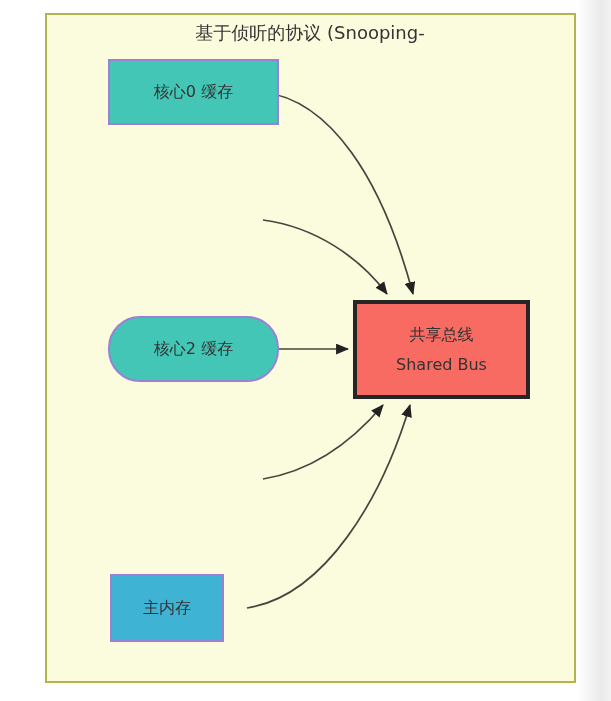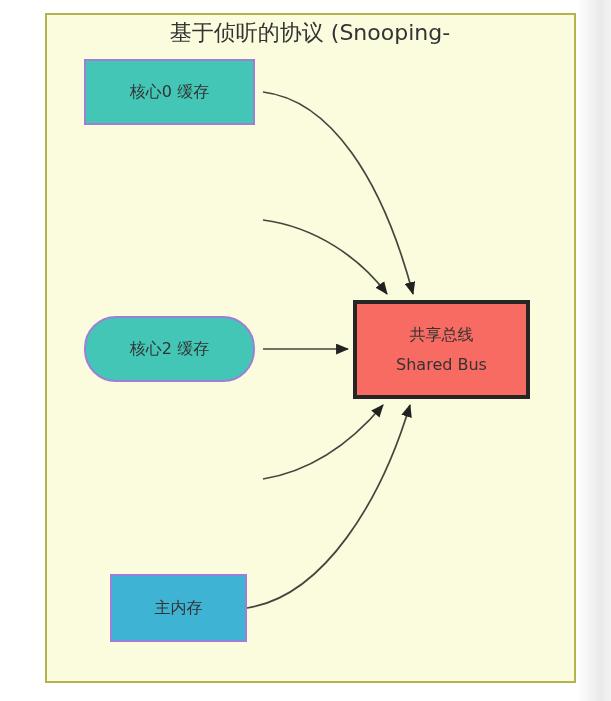--- a/index.html
+++ b/index.html
@@ -32,50 +32,50 @@
     height: 666px;
     background: var(--canvas-background, #FBFBDD);
     border: 2px solid var(--canvas-border, #B4B44F);
   }
   .diagram-title {
     position: absolute;
     left: 45px;
     top: 20px;
     width: 530px;
     text-align: center;
-    font-size: 22px;
+    font-size: 18px;
     line-height: 26px;
     color: var(--text, #2F2F2F);
   }
   .node {
     position: absolute;
     box-sizing: border-box;
     display: flex;
     flex-direction: column;
     align-items: center;
     justify-content: center;
     font-size: 16px;
     color: var(--text, #333333);
     text-align: center;
   }
   .cache-node {
     width: 171px;
     height: 66px;
-    left: 84px;
+    left: 108px;
     background: var(--cache-fill, #43C6B6);
     border: 2px solid var(--node-border, #9E7FD6);
   }
   .node-core0 { top: 59px; }
   .node-core1 { top: 187px; }
   .node-core2 { top: 316px; border-radius: 32px; }
   .node-core3 { top: 446px; }
   .memory-node {
     left: 110px;
     top: 574px;
-    width: 137px;
+    width: 114px;
     height: 68px;
     background: var(--memory-fill, #3FB3D3);
     border: 2px solid var(--node-border, #9E7FD6);
   }
   .bus-node {
     left: 353px;
     top: 300px;
     width: 177px;
     height: 99px;
     background: var(--bus-fill, #F76B62);

